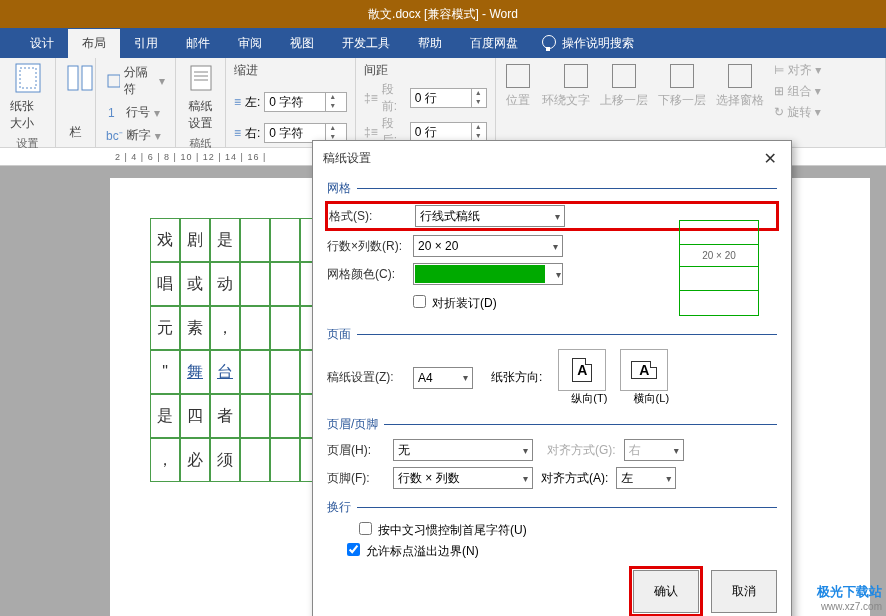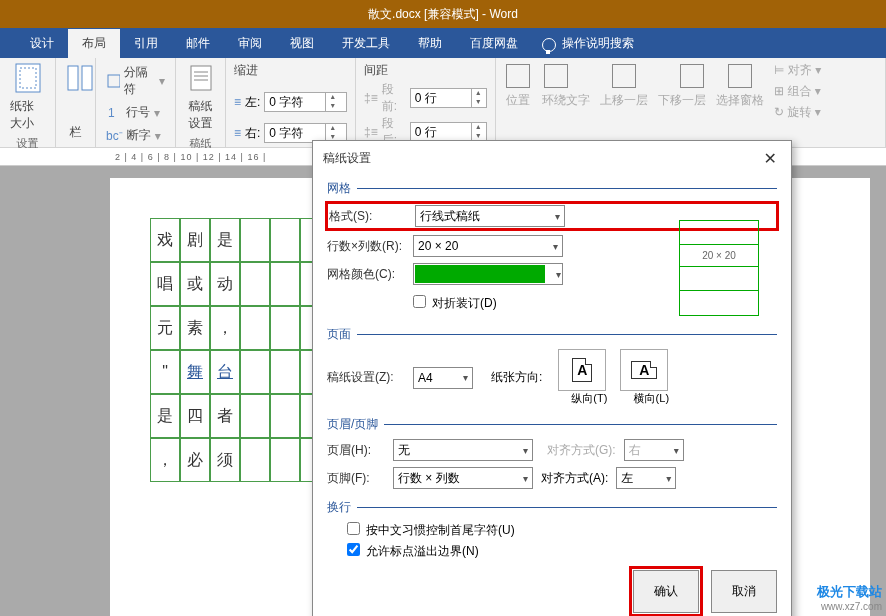--- a/index.html
+++ b/index.html
@@ -1,21 +1,21 @@
 <!DOCTYPE html>
 <html><head>
 <meta charset="utf-8">
 <style>
 *{box-sizing:border-box;margin:0;padding:0;font-family:"Microsoft YaHei",sans-serif;font-size:12px}
 body{background:#f3f3f3;width:886px;height:616px;overflow:hidden;position:relative}
 .titlebar{background:#a16207;color:#fff;height:28px;display:flex;align-items:center;justify-content:center;font-size:12px}
 .tabs{background:#2b579a;height:30px;display:flex;align-items:center;padding-left:16px;color:#fff}
 .tab{padding:6px 14px;cursor:pointer}
 .tab.active{background:#f3f3f3;color:#444}
-.tell{display:flex;align-items:flex-end;margin-left:10px;color:#fff}
+.tell{display:flex;align-items:flex-start;margin-left:10px;color:#fff}
 .bulb{width:14px;height:14px;border:1.5px solid #fff;border-radius:50%;margin-right:6px;position:relative}
 .bulb:after{content:"";position:absolute;width:4px;height:4px;background:#fff;bottom:-3px;left:3px}
 .ribbon{background:#f3f3f3;height:90px;display:flex;border-bottom:1px solid #d4d4d4}
 .group{border-right:1px solid #d4d4d4;padding:4px 8px;display:flex;flex-direction:column;justify-content:space-between;position:relative}
 .group-label{text-align:center;color:#666;font-size:11px;margin-top:2px}
 .vstack{display:flex;flex-direction:column;gap:2px}
 .hstack{display:flex;align-items:center;gap:4px}
 .icon{width:16px;height:16px;display:inline-block}
 .big-icon{width:32px;height:32px;display:block;margin:0 auto}
 .ribbon-btn{color:#444;padding:2px;display:flex;align-items:center;gap:4px;font-size:12px}
@@ -186,29 +186,29 @@
           </div>
         </div>
       </div>
   </div>
   <div class="group disabled" style="flex:1">
     <div class="hstack" style="gap:10px;align-items:flex-start">
       <div class="vstack" style="align-items:center">
           <span class="arrange-ic"></span>
           <span>位置</span>
         </div>
-      <div class="vstack" style="align-items:flex-start">
+      <div class="vstack" style="align-items:flex-end">
           <span class="arrange-ic"></span>
           <span>环绕文字</span>
         </div>
       <div class="vstack" style="align-items:center">
           <span class="arrange-ic"></span>
           <span>上移一层</span>
         </div>
-      <div class="vstack" style="align-items:flex-end">
+      <div class="vstack" style="align-items:center">
           <span class="arrange-ic"></span>
           <span>下移一层</span>
         </div>
       <div class="vstack" style="align-items:center">
           <span class="arrange-ic"></span>
           <span>选择窗格</span>
         </div>
       <div class="vstack" style="font-size:11px;gap:4px">
         <div>⊨ <span>对齐</span> ▾</div>
         <div>⊞ <span>组合</span> ▾</div>
@@ -430,21 +430,21 @@
           </div>
         <span style="margin-left:0">对齐方式(A):</span>
         <div class="select sel-sm" style="width:60px">
             <span>左</span>
           </div>
       </div>
     </div>
 
     <div class="fieldset">
       <div class="legend">换行</div>
-      <label class="chk" style="margin-left:20px">
+      <label class="chk" style="margin-left:32px">
           <input type="checkbox" style="">
           <span>按中文习惯控制首尾字符(U)</span>
         </label>
       <label class="chk" style="margin-left:20px">
           <input type="checkbox" checked="" style="">
           <span>允许标点溢出边界(N)</span>
         </label>
     </div>
 
     <div class="dlg-btns">

